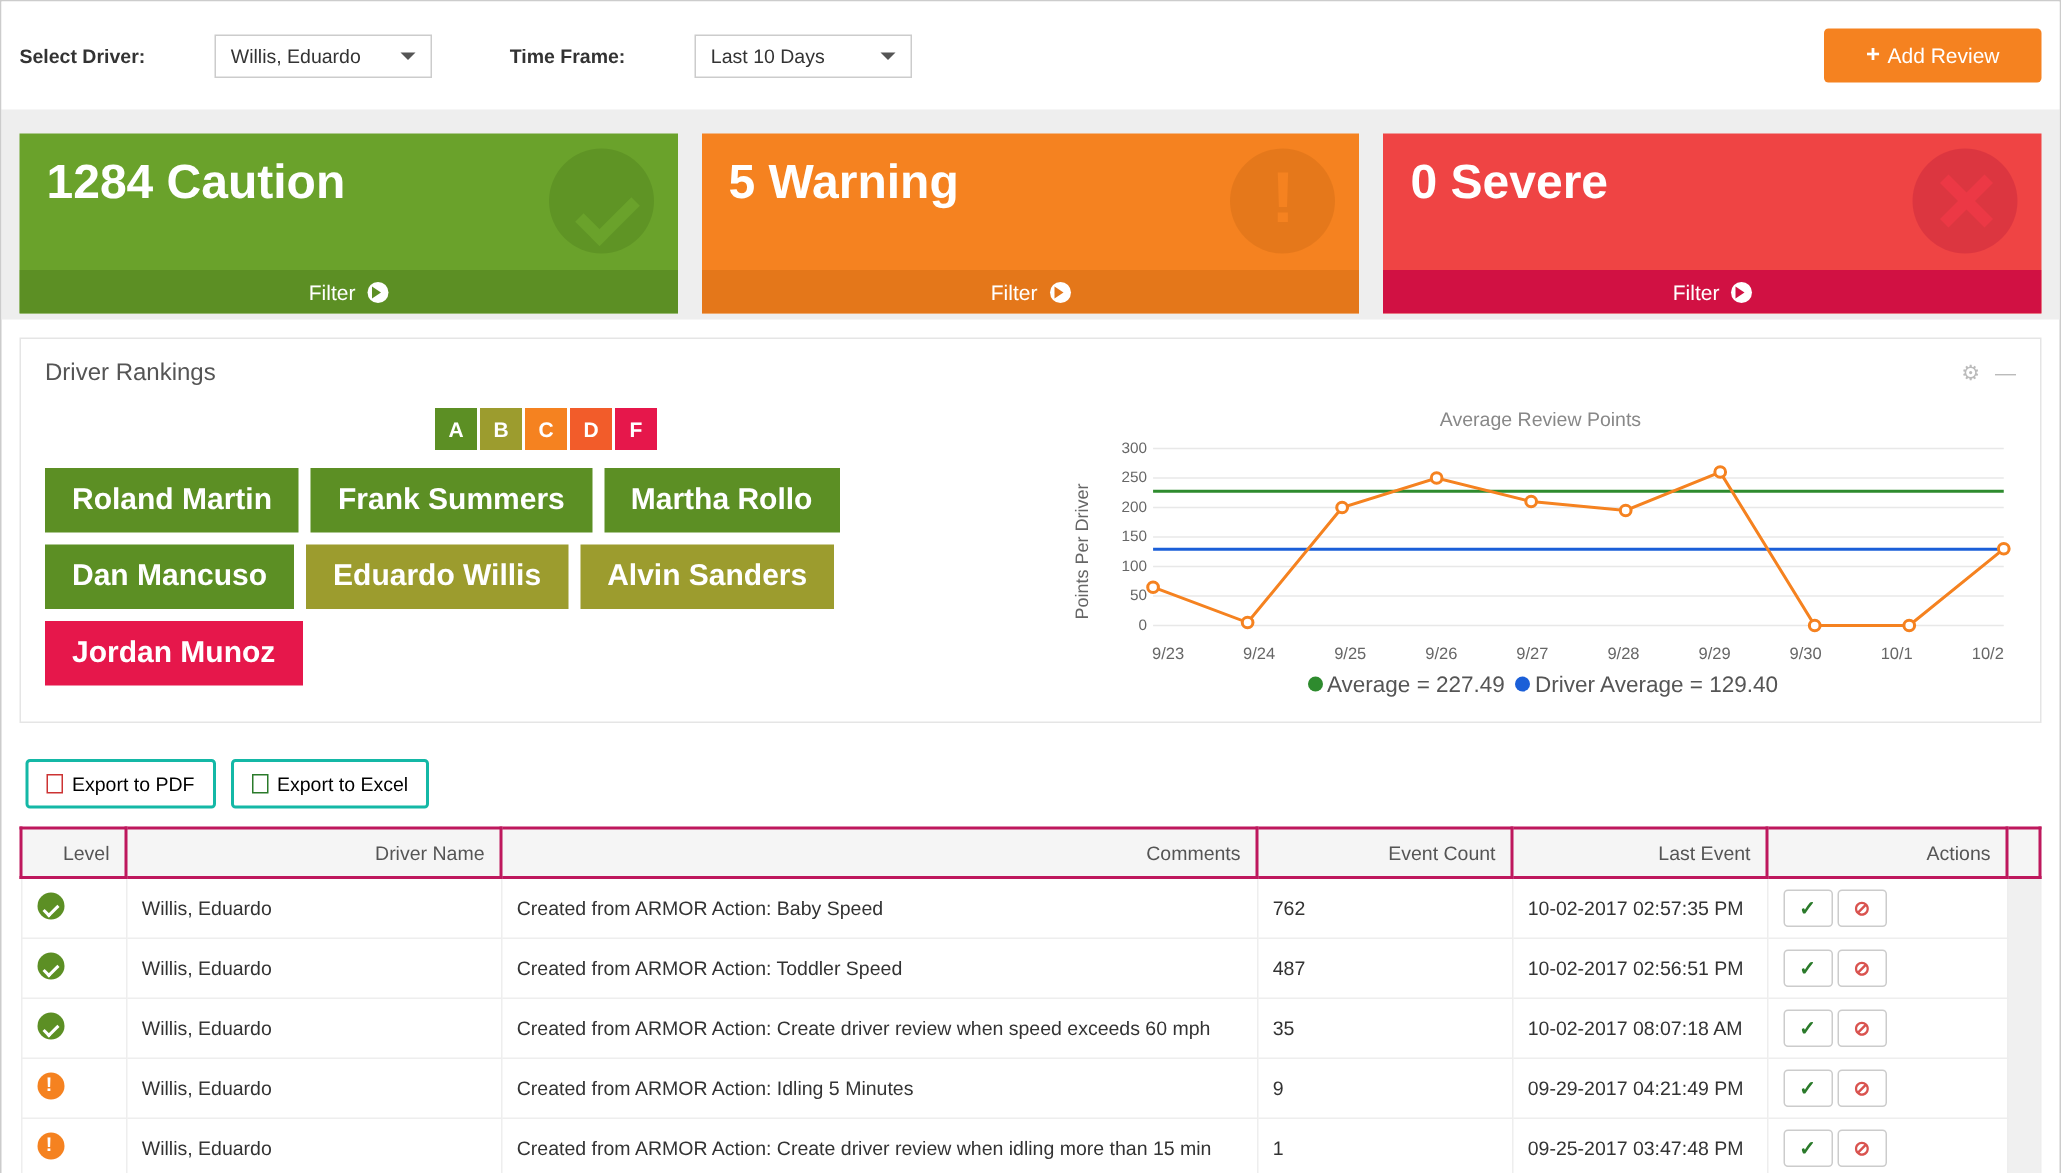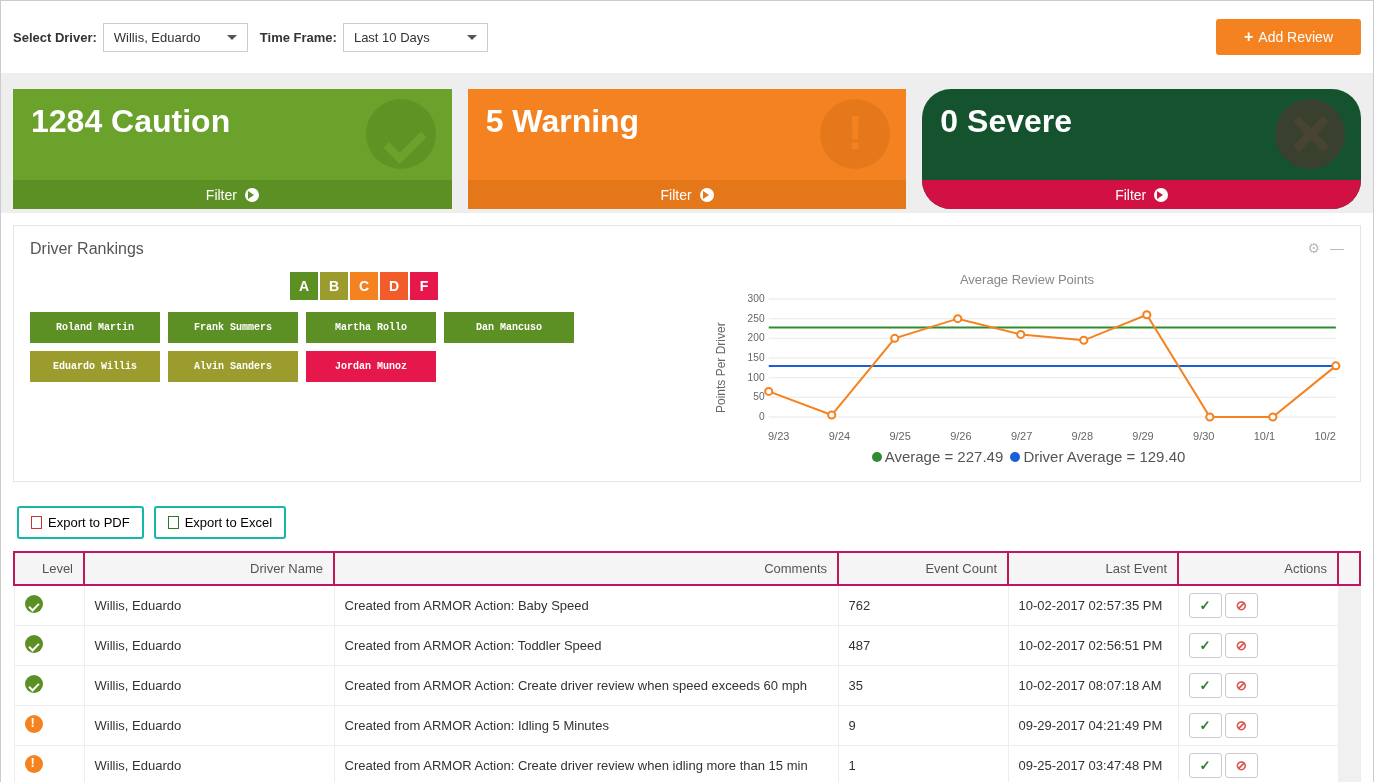--- a/index.html
+++ b/index.html
@@ -1,20 +1,20 @@
 <!DOCTYPE html>
 <html><head>
 <meta charset="utf-8">
 <style>
 * { box-sizing: border-box; margin: 0; padding: 0; }
 body { font-family: "Segoe UI", Arial, sans-serif; font-size: 13px; background: #f5f5f5; color: #333; }
 .container { width: 1374px; border: 1px solid #ccc; background: #fff; }
 
 
-.topbar { display: flex; align-items: center; padding: 18px 12px 18px 12px; background: #fff; }
+.topbar { display: flex; align-items: center; padding: 18px 12px 18px 12px; background: #fff; gap: 40px; }
 .topbar label { font-weight: bold; margin-right: 6px; font-size: 13px;}
 .selectbox { border: 1px solid #ccc; padding: 6px 10px; width: 145px; font-size: 13px; display: inline-flex; justify-content: space-between; align-items: center; background: #fff; margin-right: 12px; cursor: pointer;}
 .selectbox.narrow { width: 145px; }
 .caret { width:0;height:0;border-left:5px solid transparent;border-right:5px solid transparent;border-top:5px solid #555;}
 .spacer { flex: 1; }
 .btn-orange { background:#f58220; color:#fff; border:none; padding:9px 28px; font-size:14px; border-radius:3px; cursor:pointer; display:flex; align-items:center; gap:5px;}
 .plus-icon::before { content:"+"; font-weight:bold; font-size:16px;}
 
 
 .cards { display:flex; gap:16px; padding:0 12px 4px 12px; background:#eee; padding-top:16px;}
@@ -23,21 +23,21 @@
 .card-body .big { font-size:32px; font-weight:bold; }
 .card-footer { text-align:center; padding:6px; font-size:14px; cursor:pointer; }
 .card-footer .arrow-right { display:inline-block; width:14px;height:14px; border-radius:50%; background:#fff; margin-left:4px; position:relative; top:2px;}
 .card-footer .arrow-right::after{content:"";position:absolute;left:3px;top:3px;width:0;height:0;border-top:4px solid transparent;border-bottom:4px solid transparent;border-left:6px solid currentColor;}
 .card.caution { background:#6aa22b;}
 .card.caution .card-footer{background:#5c8f24;}
 .card.caution .arrow-right::after{border-left-color:#5c8f24;}
 .card.warning{background:#f58220;}
 .card.warning .card-footer{background:#e4771a;}
 .card.warning .arrow-right::after{border-left-color:#e4771a;}
-.card.severe{background:#14532d;border-radius:29px;}
+.card.severe{background:#ef4444;}
 .card.severe .card-footer{background:#d11143;}
 .card.severe .arrow-right::after{border-left-color:#d11143;}
 .card-icon{position:absolute;right:16px;top:10px;width:70px;height:70px;border-radius:50%;opacity:0.25;}
 .card.caution .card-icon{background:#3f6b15;}
 .card.warning .card-icon{background:#b85d0f;}
 .card.severe .card-icon{background:#a80f36;}
 .check-mark::after{content:"";position:absolute;left:20px;top:32px;width:30px;height:15px;border-left:8px solid #6aa22b;border-bottom:8px solid #6aa22b;transform:rotate(-45deg);}
 .exclaim::after{content:"!";position:absolute;left:0;right:0;text-align:center;top:6px;font-size:48px;font-weight:bold;color:#f58220;}
 .xmark::before,.xmark::after{content:"";position:absolute;left:32px;top:14px;width:8px;height:42px;background:#e6174b;}
 .xmark::before{transform:rotate(45deg);}
@@ -47,21 +47,21 @@
 .panel { margin:12px; background:#fff; border:1px solid #e5e5e5;}
 .panel-header{display:flex;align-items:flex-start;padding:14px 16px;font-size:16px;color:#555;}
 .panel-header .tools{margin-left:auto;color:#bbb;display:flex;gap:10px;}
 .gear-icon,.minus-icon{cursor:pointer;font-size:14px;}
 .rankings-body{display:flex;padding:0 16px 16px 16px;gap:20px;}
 .rankings-left{flex:0 0 660px;}
 .grade-strip{display:flex;gap:2px;margin-left:260px;margin-bottom:12px;}
 .grade{width:28px;height:28px;color:#fff;font-weight:bold;display:flex;align-items:center;justify-content:center;font-size:14px;}
 .g-a{background:#5c8f24;} .g-b{background:#9c9c2e;} .g-c{background:#f58220;} .g-d{background:#f25c2a;} .g-f{background:#e6174b;}
 .driver-btns{display:flex;flex-wrap:wrap;gap:8px;}
-.driver-btn{padding:10px 18px;color:#fff;font-weight:bold;font-size:10px;border:none;cursor:pointer;min-width:130px;text-align:center;font-family:Liberation Mono, monospace;}
+.driver-btn{padding:10px 18px;color:#fff;font-weight:bold;font-size:20px;border:none;cursor:pointer;min-width:130px;text-align:center;}
 .db-a{background:#5c8f24;} .db-b{background:#9c9c2e;} .db-f{background:#e6174b;}
 
 
 .chart-area{flex:1;}
 .chart-title{text-align:center;color:#888;font-size:13px;margin-bottom:6px;}
 .chart-wrap{display:flex;}
 .ylabel{writing-mode:vertical-rl;transform:rotate(180deg);font-size:12px;color:#666;text-align:center;padding:4px;}
 .chart-inner{flex:1;}
 .chart-svg{width:100%;height:130px;}
 .xaxis{display:flex;justify-content:space-between;padding:4px 8px 0 36px;font-size:11px;color:#666;}

